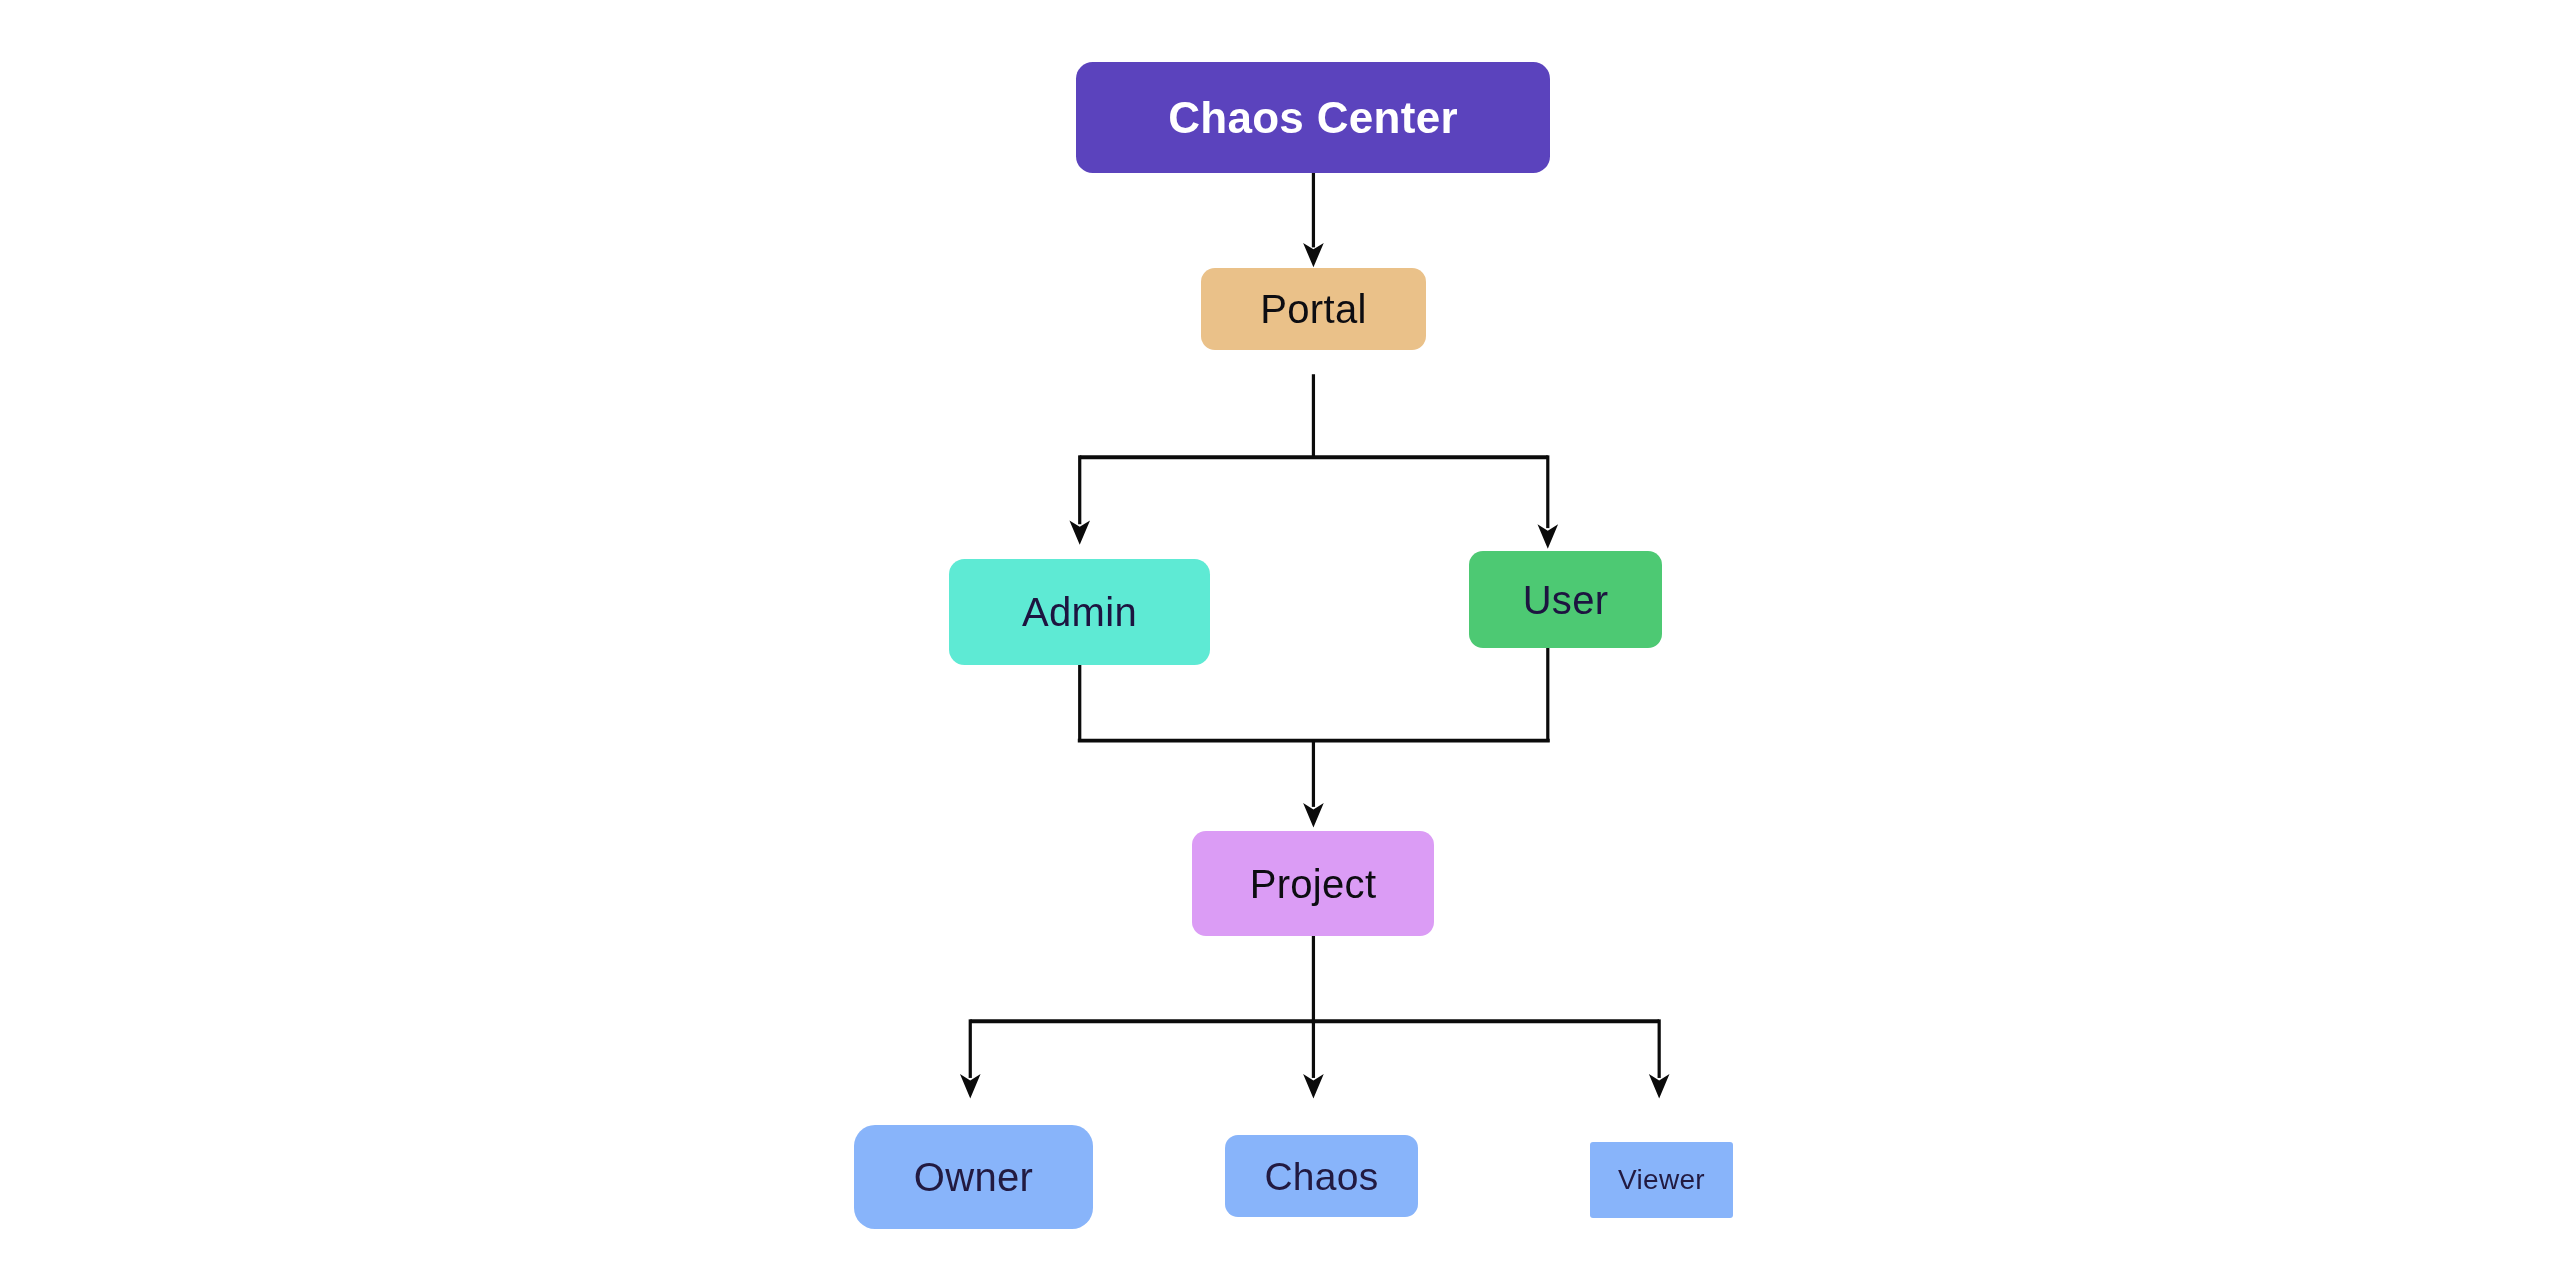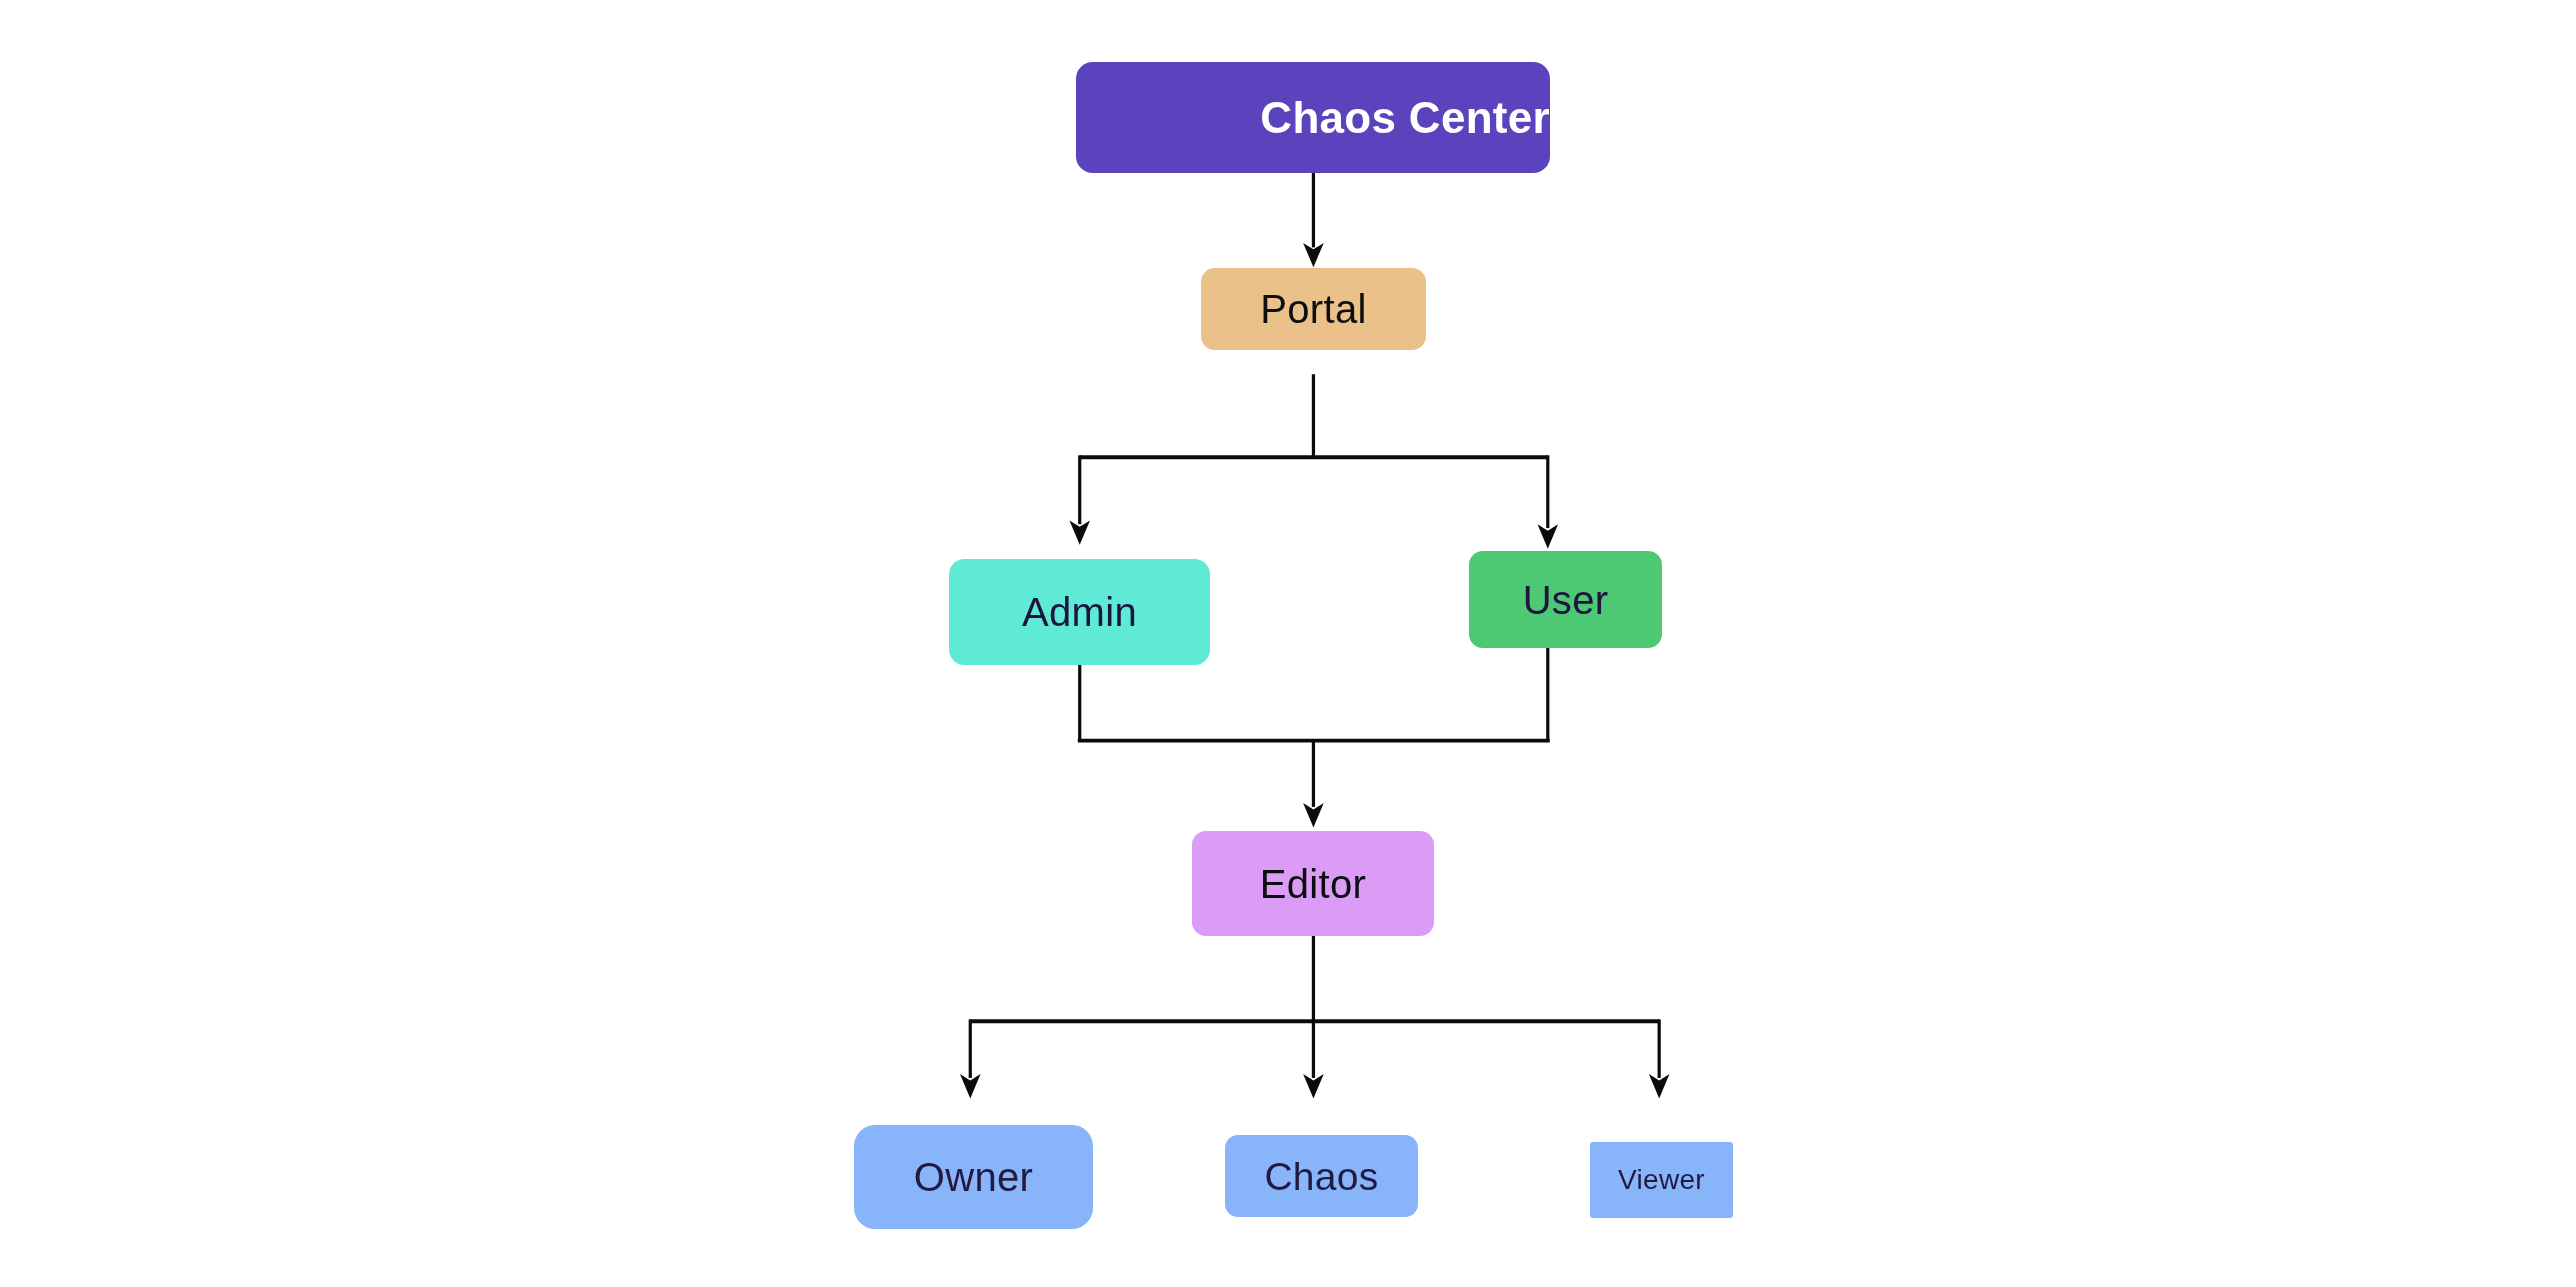--- a/index.html
+++ b/index.html
@@ -78,38 +78,38 @@
         <line x1="1507" y1="1583" x2="1507" y2="1674"></line>
         <polygon points="1507,1706 1491,1668 1507,1678 1523,1668" stroke="none"></polygon>
         <line x1="2040" y1="1583" x2="2040" y2="1674"></line>
         <polygon points="2040,1706 2024,1668 2040,1678 2056,1668" stroke="none"></polygon>
         <line x1="2577" y1="1583" x2="2577" y2="1674"></line>
         <polygon points="2577,1706 2561,1668 2577,1678 2593,1668" stroke="none"></polygon>
       </g>
     </g>
   </svg>
 
-  <div class="node node-chaos" style="background: rgb(91, 67, 189); color: rgb(255, 255, 255); justify-content: flex-end;">
+  <div class="node node-chaos" style="background: rgb(91, 67, 189); color: rgb(255, 255, 255);">
     <span>Chaos Center</span>
   </div>
 
   <div class="node node-portal" style="background: rgb(234, 193, 137); color: rgb(13, 13, 18);">
     <span>Portal</span>
   </div>
 
   <div class="node node-admin" style="background: #5eead4; color: rgb(29, 20, 64); margin-top: 12px;">
     <span>Admin</span>
   </div>
 
   <div class="node node-user" style="background: rgb(77, 201, 115); color: rgb(29, 20, 64); margin-left: 18px;">
     <span>User</span>
   </div>
 
   <div class="node node-project" style="background: rgb(219, 156, 245); color: rgb(13, 13, 18);">
-    <span>Editor</span>
+    <span>Project</span>
   </div>
 
   <div class="node node-owner" style="background: rgb(136, 180, 250); color: rgb(34, 26, 65);">
     <span>Owner</span>
   </div>
 
   <div class="node node-editor" style="background: rgb(136, 180, 250); color: rgb(34, 26, 65);">
     <span>Chaos</span>
   </div>
 

